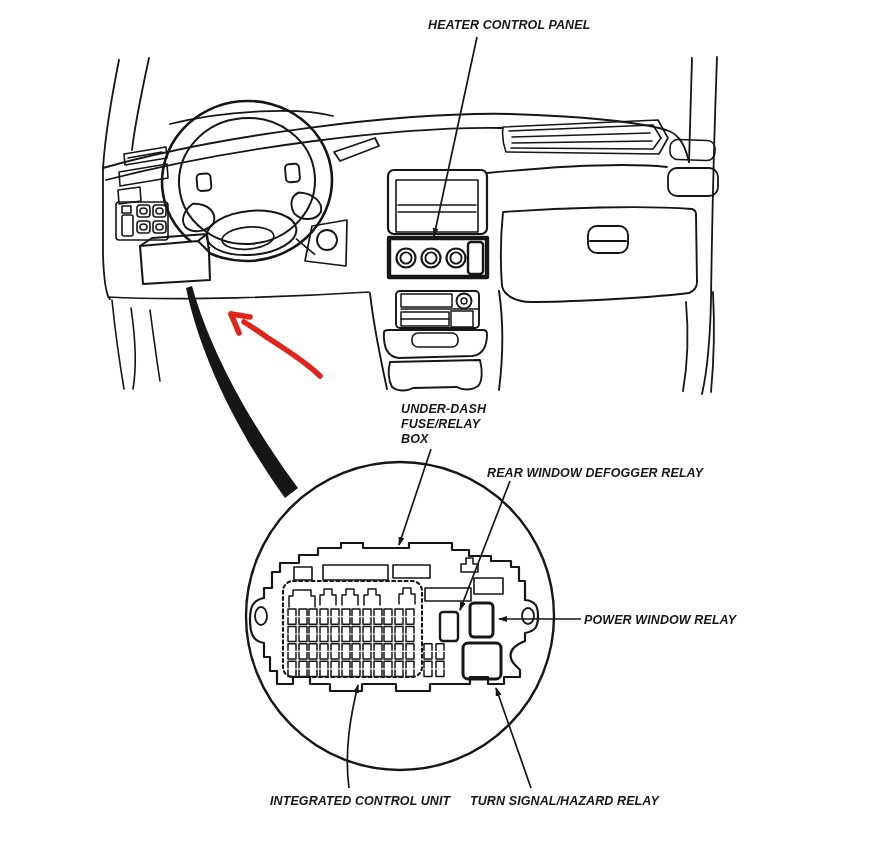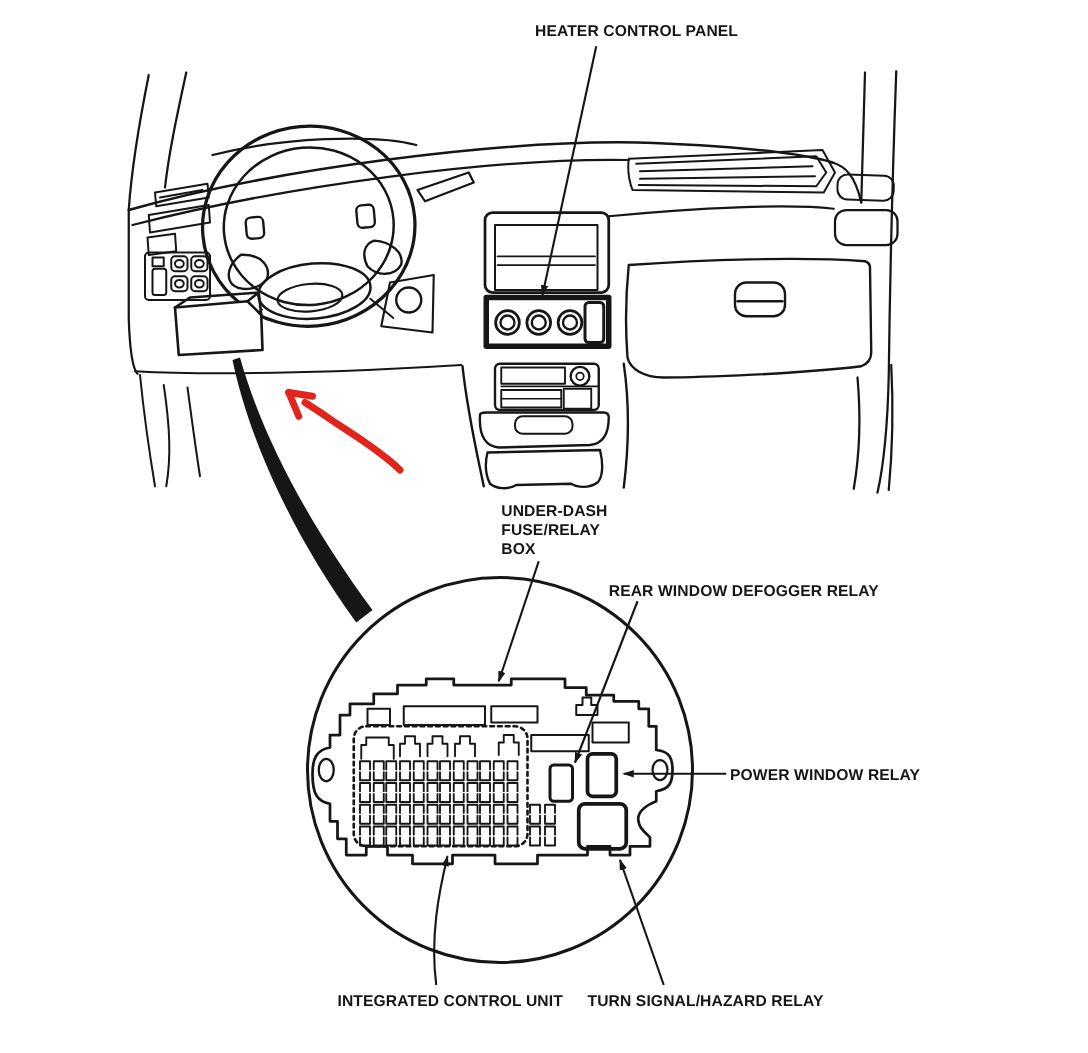--- a/index.html
+++ b/index.html
@@ -1,18 +1,18 @@
 <!DOCTYPE html>
 <html style="--ink: #161616; --red: #e0251c; --bg: #ffffff;"><head>
 <meta charset="utf-8">
 <style>
   :root { --ink:#161616; --red:#e0251c; --bg:#ffffff; }
   html,body { margin:0; padding:0; background:var(--bg); }
   .stage { position:relative; width:870px; height:810px; background:var(--bg); overflow:hidden;
-           font-family:"Liberation Sans", sans-serif; }
+           font-family:"Liberation Sans", sans-serif;font-style:italic; }
   svg { position:absolute; inset:0; }
   .ink  { stroke:var(--ink); fill:none; stroke-linecap:round; stroke-linejoin:round; }
   .fillw{ fill:#fff; }
   .lbl  { font-family:"Liberation Sans", sans-serif; font-weight:bold; font-size:12.5px;
           letter-spacing:.1px; fill:var(--ink); stroke:none; }
   .leader { stroke:var(--ink); stroke-width:1.7; fill:none; }
   .redln { stroke:var(--red); stroke-width:5.6; fill:none; stroke-linecap:round; }
 </style>
 </head>
 <body>

